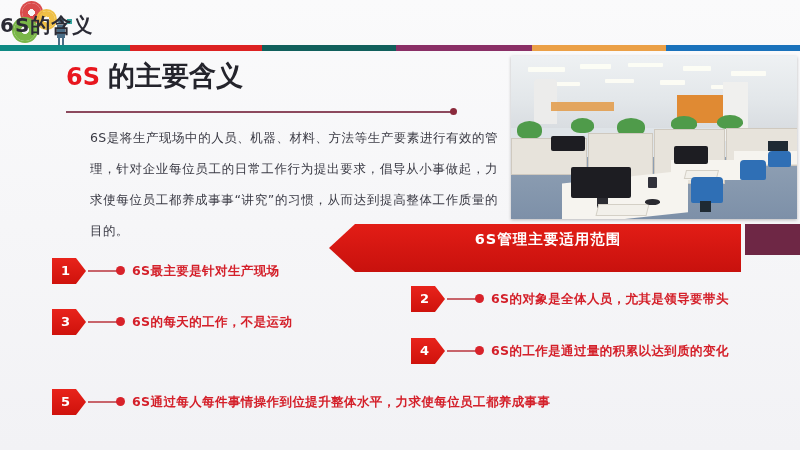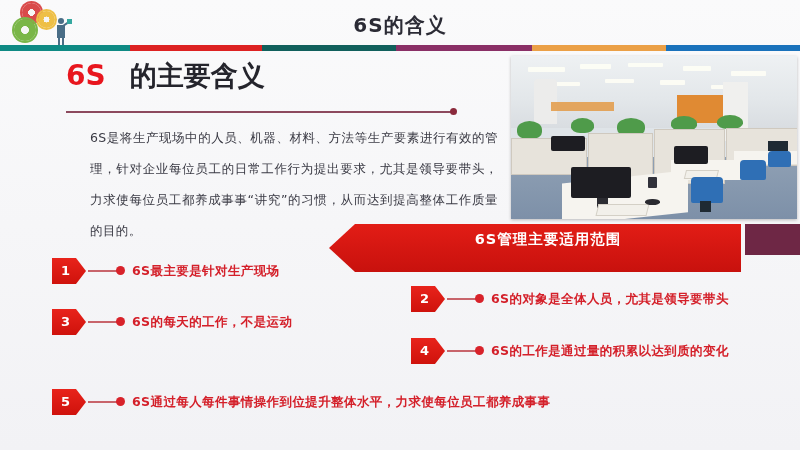--- a/index.html
+++ b/index.html
@@ -8,21 +8,21 @@
     background:#f4f4f6;
     font-family:"DejaVu Sans","Liberation Sans",sans-serif;
     overflow:hidden;
     position:relative;
   }
   .slide{position:absolute;inset:0;background:linear-gradient(180deg,#fafafb 0%,#f2f2f5 100%);}
 
   
   .header{position:absolute;left:0;top:0;width:800px;height:52px;}
   .header-title{
-    position:absolute;left:0;top:12px;width:800px;text-align:center;
+    position:absolute;left:0;top:12px;width:800px;
     font-size:20px;font-weight:bold;color:#2b2b35;letter-spacing:1px;
   }
   .logo{position:absolute;left:4px;top:2px;width:66px;height:46px;}
   .gear{position:absolute;border-radius:50%;}
   .gear::before,.gear::after{content:"";position:absolute;inset:0;border-radius:50%;}
   .g-red{left:18px;top:1px;width:19px;height:19px;}
   .g-orange{left:34px;top:9px;width:17px;height:17px;}
   .g-green{left:10px;top:17px;width:22px;height:22px;}
   .person{position:absolute;left:50px;top:16px;width:14px;height:28px;}
   .p-head{position:absolute;left:4px;top:0;width:6px;height:6px;border-radius:50%;background:#4a6d86;}
@@ -30,22 +30,22 @@
   .p-leg1{position:absolute;left:4px;top:19px;width:2px;height:9px;background:#4a6d86;}
   .p-leg2{position:absolute;left:8px;top:19px;width:2px;height:9px;background:#4a6d86;}
   .p-arm{position:absolute;left:9px;top:7px;width:6px;height:2px;background:#4a6d86;transform:rotate(-35deg);transform-origin:left center;}
   .p-flag{position:absolute;left:13px;top:1px;width:5px;height:5px;background:#35a8a0;}
 
   .colorbar{position:absolute;left:0;top:45px;width:800px;height:6px;display:flex;}
   .colorbar span{height:100%;}
 
   
   .heading{position:absolute;left:66px;top:58px;font-size:27px;font-weight:bold;white-space:nowrap;}
-  .heading .sixs{color:#e8161e;font-size:28px;}
-  .heading .rest{color:#24242c;margin-left:24px;}
+  .heading .sixs{color:#e8161e;font-size:24px;}
+  .heading .rest{color:#24242c;margin-left:8px;}
   .hrule{position:absolute;left:66px;top:111px;width:387px;height:2px;background:#8d4a5e;}
   .hrule-dot{position:absolute;left:450px;top:108px;width:7px;height:7px;border-radius:50%;background:#8b2a3c;}
 
   
   .para{
     position:absolute;left:90px;top:122px;width:408px;
     font-size:12.5px;color:#3a3a44;line-height:31px;
     text-align:justify;letter-spacing:.4px;
   }
 
@@ -132,21 +132,21 @@
         <span style="background: rgb(26, 114, 187); width: 134px;"></span>
       </div>
   </div>
 
   <div class="heading">
     <span class="sixs">6S</span><span class="rest">的主要含义</span>
   </div>
   <div class="hrule"></div>
   <div class="hrule-dot"></div>
 
-  <div class="para">6S是将生产现场中的人员、机器、材料、方法等生产要素进行有效的管理，针对企业每位员工的日常工作行为提出要求，尤其是领导要带头，力求使每位员工都养成事事“讲究”的习惯，从而达到提高整体工作质量的目的。</div>
+  <div class="para">6S是将生产现场中的人员、机器、材料、方法等生产要素进行有效的管理，针对企业每位员工的日常工作行为提出要求，倡导从小事做起，力求使每位员工都养成事事“讲究”的习惯，从而达到提高整体工作质量的目的。</div>
 
   <div class="photo">
     <div class="ph-ceiling"></div>
     <div class="ph-tile" style="left:6%;top:7%;width:13%;height:3%;"></div>
     <div class="ph-tile" style="left:24%;top:5%;width:11%;height:3%;"></div>
     <div class="ph-tile" style="left:41%;top:4%;width:12%;height:3%;"></div>
     <div class="ph-tile" style="left:60%;top:6%;width:10%;height:3%;"></div>
     <div class="ph-tile" style="left:77%;top:9%;width:12%;height:3%;"></div>
     <div class="ph-tile" style="left:14%;top:16%;width:10%;height:2.5%;"></div>
     <div class="ph-tile" style="left:33%;top:14%;width:10%;height:2.5%;"></div>

